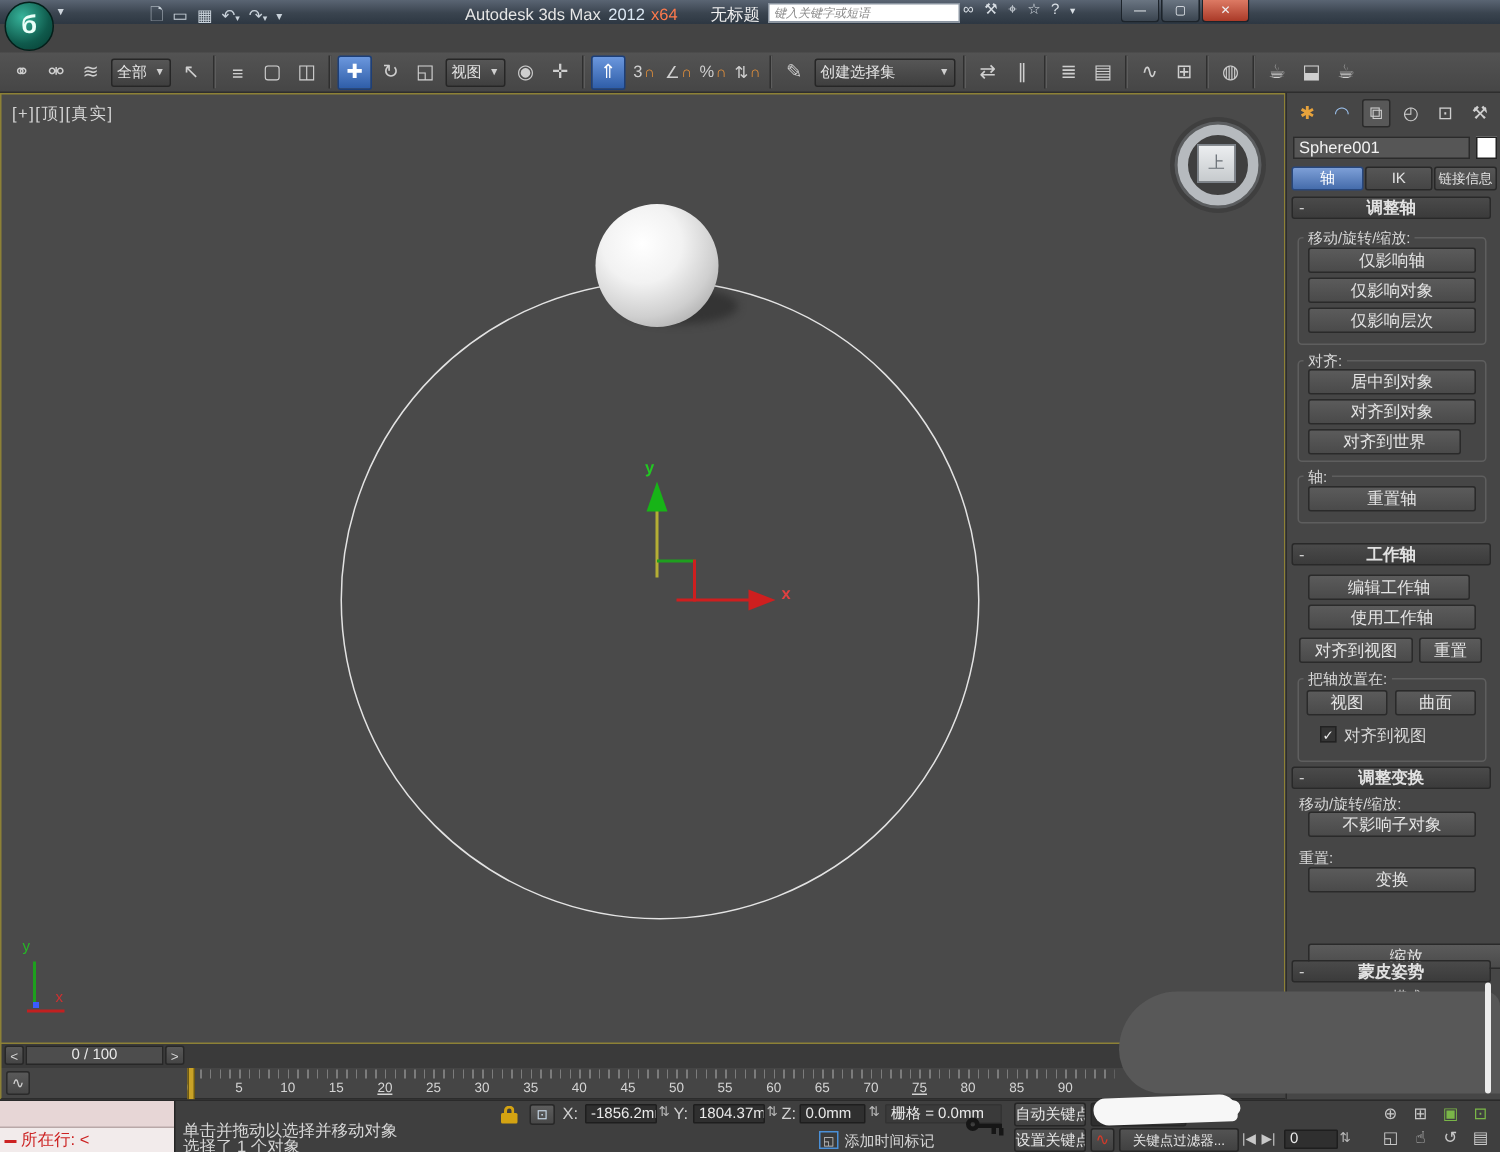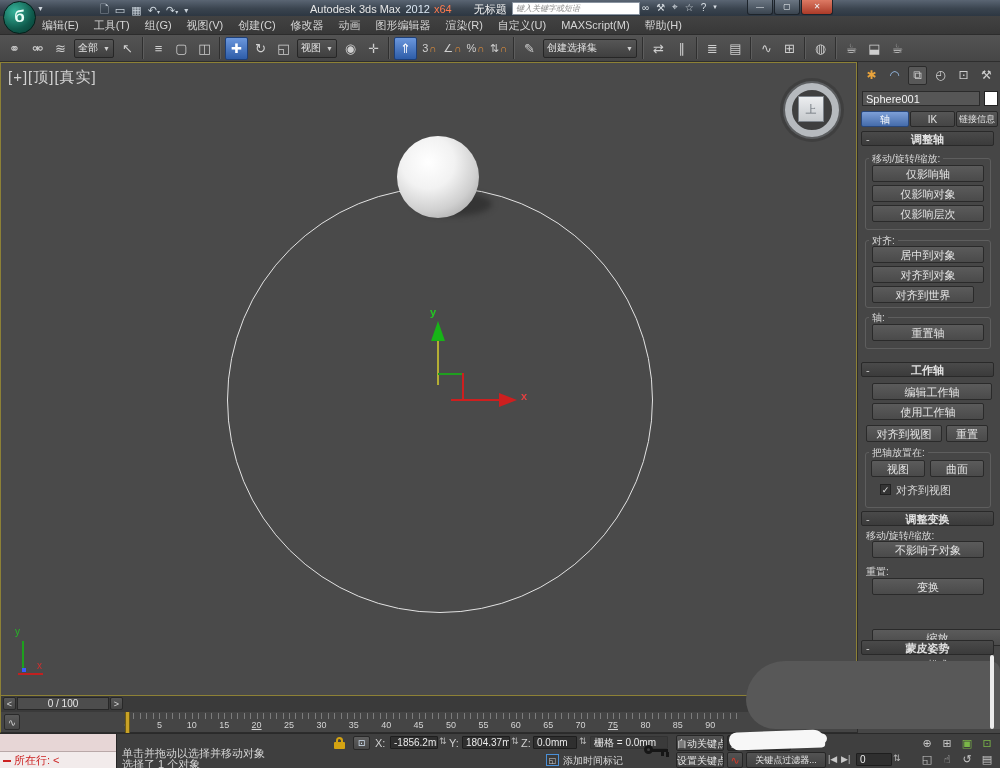--- a/index.html
+++ b/index.html
@@ -42,21 +42,21 @@
   .tbtn.small{font-size:11px;}
   .tbtn.active{background:linear-gradient(#6b97dd,#2e5da8);border:1px solid #1d3f78;color:#fff;}
   .tsep{width:1px;height:22px;background:#2f2f2f;border-right:1px solid #5d5d5d;margin:0 3px;flex:none;}
   .tselect{height:17px;background:linear-gradient(#565656,#3f3f3f);border:1px solid #262626;border-radius:2px;
     color:#e4e4e4;font-size:10px;display:flex;align-items:center;padding:0 3px;margin:0 2px;flex:none;}
   .tselect .car{margin-left:5px;font-size:7px;color:#cfcfcf;}
   .magnet{color:#e6913a;font-size:10px;margin-left:1px;}
   
   .viewport{left:0;top:62px;width:857px;height:634px;background:#4a4a4a;
     border:1px solid #8d8136;box-sizing:border-box;}
-  .vp-label{left:7px;top:5px;color:#d2d2d2;font-size:15px;letter-spacing:1px;}
+  .vp-label{left:7px;top:5px;color:#d2d2d2;font-size:11px;letter-spacing:1px;}
   .viewcube{left:779px;top:15px;width:64px;height:64px;border-radius:50%;background:rgba(58,58,58,.7);}
   .vc-ring{position:absolute;left:5px;top:5px;width:40px;height:40px;border:7px solid rgba(203,208,213,.85);
     border-radius:50%;box-shadow:0 0 0 2px rgba(120,124,128,.5);}
   .vc-face{position:absolute;left:18px;top:18px;width:26px;height:26px;
     background:linear-gradient(#eceef0,#c6cacd);border:1px solid #7d838a;box-sizing:border-box;
     color:#6a7077;font-size:11px;text-align:center;line-height:24px;}
   .orbit-circle{left:226px;top:124px;width:424px;height:424px;border:1.5px solid #e3e3e3;border-radius:50%;}
   .sphere-shadow{left:413px;top:129px;width:78px;height:24px;border-radius:50%;
     background:rgba(30,30,30,.5);filter:blur(3px);}
   .sphere{left:396px;top:73px;width:82px;height:82px;border-radius:50%;
@@ -183,36 +183,20 @@
   <div class="abs logo-caret">▼</div>
   <div class="abs qat">
     <span>🗋</span>
     <span>▭</span>
     <span>▦</span>
     <span>↶<small style="font-size:6px;">▾</small></span>
     <span>↷<small style="font-size:6px;">▾</small></span>
     <span style="font-size:8px;">▾</span>
   </div>
 
-  <div class="abs menubar">
-    <div class="items">
-      <span>编辑(E)</span>
-      <span>工具(T)</span>
-      <span>组(G)</span>
-      <span>视图(V)</span>
-      <span>创建(C)</span>
-      <span>修改器</span>
-      <span>动画</span>
-      <span>图形编辑器</span>
-      <span>渲染(R)</span>
-      <span>自定义(U)</span>
-      <span>MAXScript(M)</span>
-      <span>帮助(H)</span>
-    </div>
-  </div>
 
   <div class="abs toolbar">
     <div class="tbtn">⚭</div>
     <div class="tbtn">⚮</div>
     <div class="tbtn">≋</div>
     <div class="tselect">
         <span>全部</span>
         <span class="car">▼</span>
       </div>
     <div class="tbtn">↖</div>
@@ -350,21 +334,21 @@
     </div>
     <div class="cbtn" style="left:14px;top:184px;width:112px;">居中到对象</div>
     <div class="cbtn" style="left:14px;top:204px;width:112px;">对齐到对象</div>
     <div class="cbtn" style="left:14px;top:224px;width:102px;">对齐到世界</div>
     <div class="grpbox" style="top:255px;height:32px;">
       <span class="grplab">轴:</span>
     </div>
     <div class="cbtn" style="left:14px;top:262px;width:112px;">重置轴</div>
 
     <div class="rollout-h" style="top:300px;"><span class="minus">-</span><span>工作轴</span></div>
-    <div class="cbtn" style="left:14px;top:321px;width:120px;">编辑工作轴</div>
+    <div class="cbtn" style="left:14px;top:321px;width:108px;">编辑工作轴</div>
     <div class="cbtn" style="left:14px;top:341px;width:112px;font-family:Liberation Serif, serif;">使用工作轴</div>
     <div class="cbtn" style="left:8px;top:363px;width:76px;">对齐到视图</div>
     <div class="cbtn" style="left:88px;top:363px;width:42px;">重置</div>
     <div class="grpbox" style="top:390px;height:56px;">
       <span class="grplab">把轴放置在:</span>
     </div>
     <div class="cbtn" style="left:13px;top:398px;width:54px;">视图</div>
     <div class="cbtn" style="left:72px;top:398px;width:54px;">曲面</div>
     <div class="cp-check" style="left:22px;top:422px;">✓</div>
     <div class="cp-lab" style="left:38px;top:421px;font-size:11px;">对齐到视图</div>

